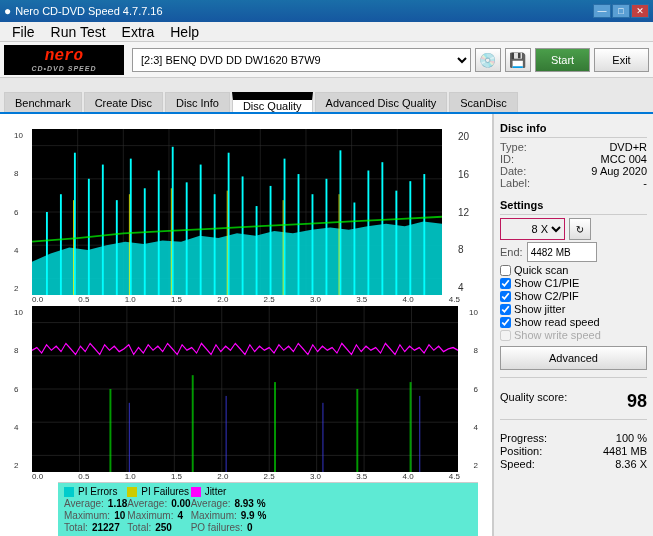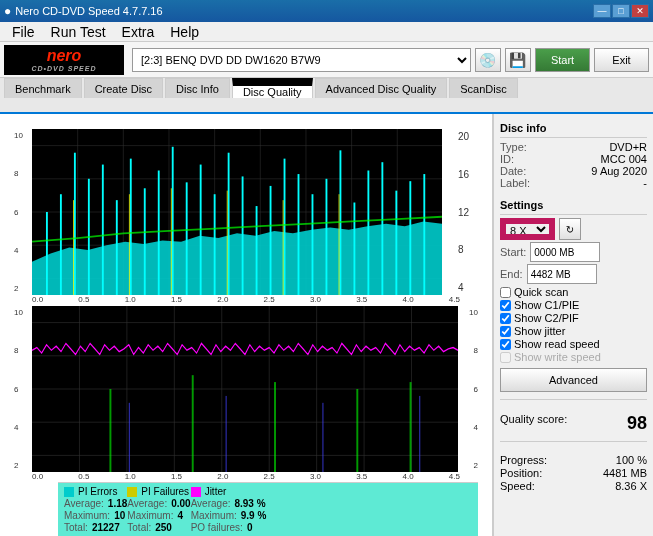--- a/index.html
+++ b/index.html
@@ -61,21 +61,21 @@
       background: black;
       display: flex;
       align-items: center;
       justify-content: center;
       color: #e00;
       font-weight: bold;
       font-size: 13px;
       font-style: italic;
       margin-right: 4px;
     }
-    #logo-text { color: #ff2200; font-weight: 900; font-size: 14px; }
+    #logo-text { color: #ff2200; font-weight: 900; font-size: 14px; font-family: Liberation Mono, monospace; }
     #logo-sub { color: #aaa; font-size: 7px; letter-spacing: 1px; }
 
     #device-select {
       flex: 1;
       height: 24px;
       border: 1px solid #999;
       background: white;
       font-size: 11px;
       padding: 0 4px;
     }
@@ -104,20 +104,21 @@
       cursor: pointer;
       display: flex; align-items: center; justify-content: center;
       font-size: 14px;
     }
 
     
     #tabs {
       background: #e8e8e8;
       border-bottom: 2px solid #0078d7;
       display: flex;
+      align-items: flex-end;
       padding: 0 4px;
       height: 36px;
     }
     .tab {
       padding: 2px 10px;
       font-size: 11px;
       cursor: pointer;
       border: 1px solid #ccc;
       border-bottom: none;
       background: #d4d4d4;
@@ -204,24 +205,25 @@
     .panel-row-value { color: #000; }
 
     .settings-section { margin-top: 4px; }
     .settings-row {
       display: flex;
       align-items: center;
       gap: 4px;
       margin: 2px 0;
     }
     .settings-select {
-      width: 55px;
+      width: 65px;
       height: 22px;
-      border: 6px solid #be185d;
-      font-size: 11px;
+      border: 1px solid #be185d;
+      font-size: 11px;
+      text-align: right;
     }
     .mb-input {
       width: 70px;
       height: 20px;
       border: 1px solid #999;
       font-size: 10px;
       padding: 1px 3px;
       background: white;
     }
 
@@ -571,24 +573,20 @@
       <div class="settings-row">
         <select class="settings-select">
           <option>8 X</option>
           <option>4 X</option>
           <option>6 X</option>
           <option>12 X</option>
         </select>
         <button class="icon-btn" style="width:22px;height:22px;font-size:10px;">↻</button>
       </div>
       <div class="settings-row">
-        <span class="panel-row-label">Start:</span>
-        <input class="mb-input" type="text" value="0000 MB" style="">
-      </div>
-      <div class="settings-row">
         <span class="panel-row-label">End:</span>
         <input class="mb-input" type="text" value="4482 MB" style="">
       </div>
 
       <div class="checkbox-row">
         <input type="checkbox" id="cb-quick" style="">
         <label for="cb-quick">Quick scan</label>
       </div>
       <div class="checkbox-row">
         <input type="checkbox" id="cb-c1" checked="" style="">

